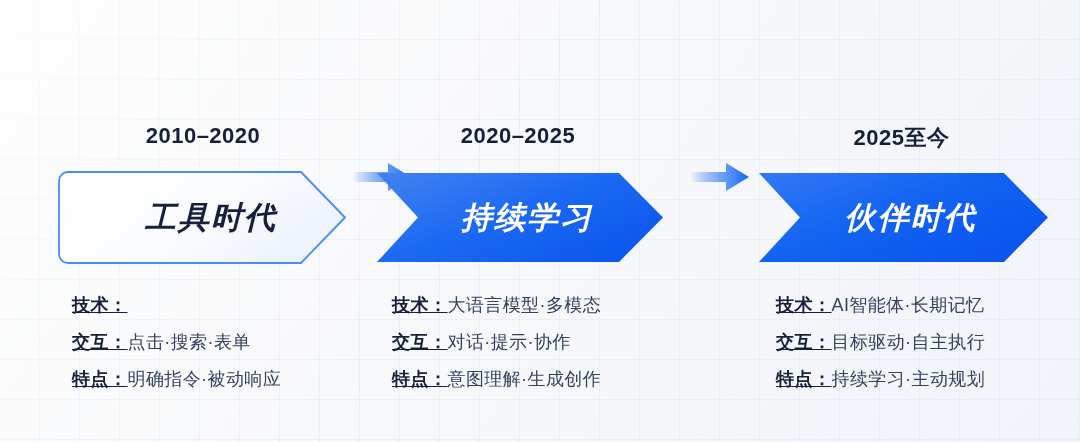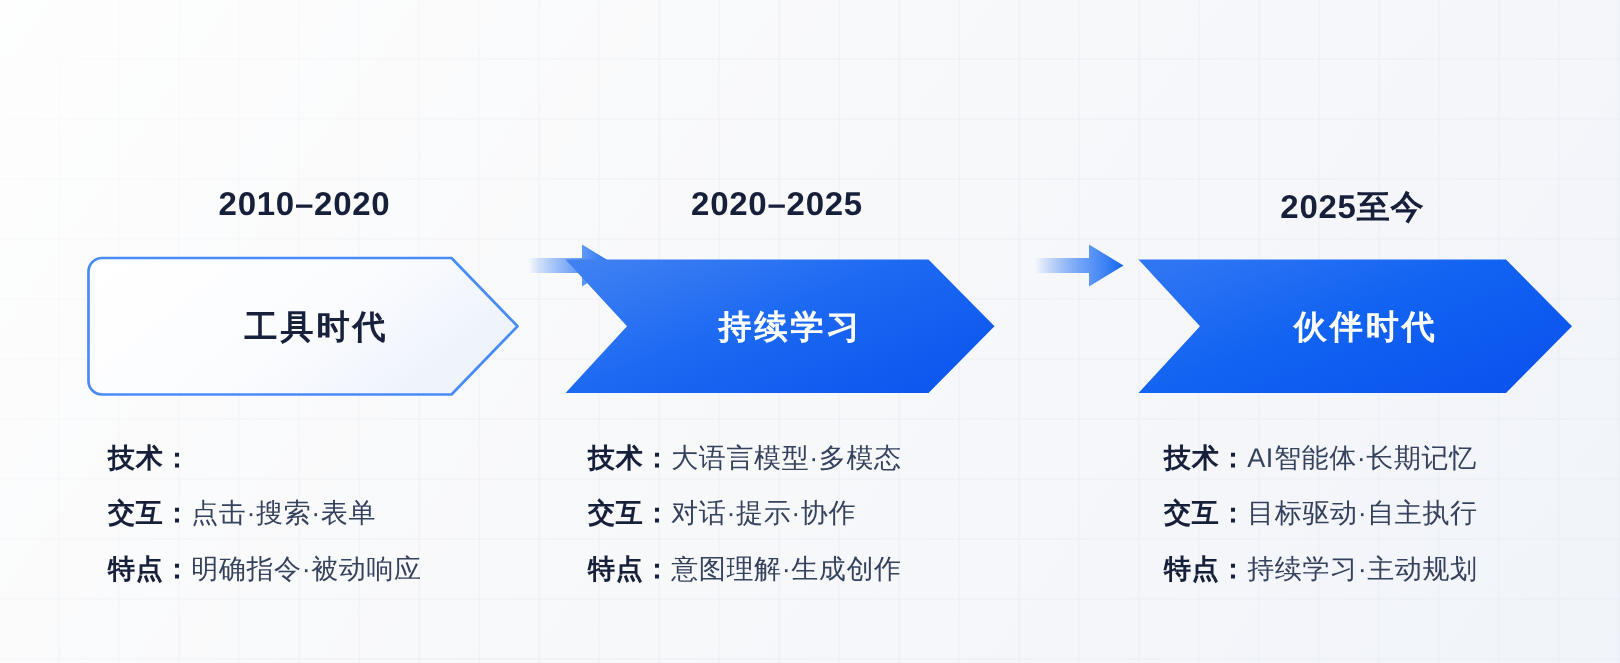--- a/index.html
+++ b/index.html
@@ -77,26 +77,27 @@
 
   .chev-label {
     position: absolute;
     top: 0;
     left: 0;
     width: 100%;
     height: 93px;
     display: flex;
     align-items: center;
     justify-content: center;
-    font-size: 22px;
+    font-size: 31px;
     font-weight: bold;
     letter-spacing: 2px;
     white-space: nowrap;
     padding-left: 18px;
     box-sizing: border-box;
+    font-style: italic;
   }
   .chev-label.dark  { color: #18213c; }
   .chev-label.light { color: #ffffff; }
 
   
   .connector {
     position: absolute;
     top: 160px;
     width: 60px;
     height: 34px;
@@ -119,20 +120,21 @@
     display: flex;
     align-items: baseline;
     height: 37px;
     white-space: nowrap;
   }
   .dlabel {
     font-size: 18px;
     font-weight: bold;
     color: #17203a;
     letter-spacing: 0.5px;
+    text-decoration: underline;
   }
   .dvalue {
     font-size: 18px;
     color: #35425e;
     letter-spacing: 0.4px;
   }
 </style>
 </head>
 <body>
 

